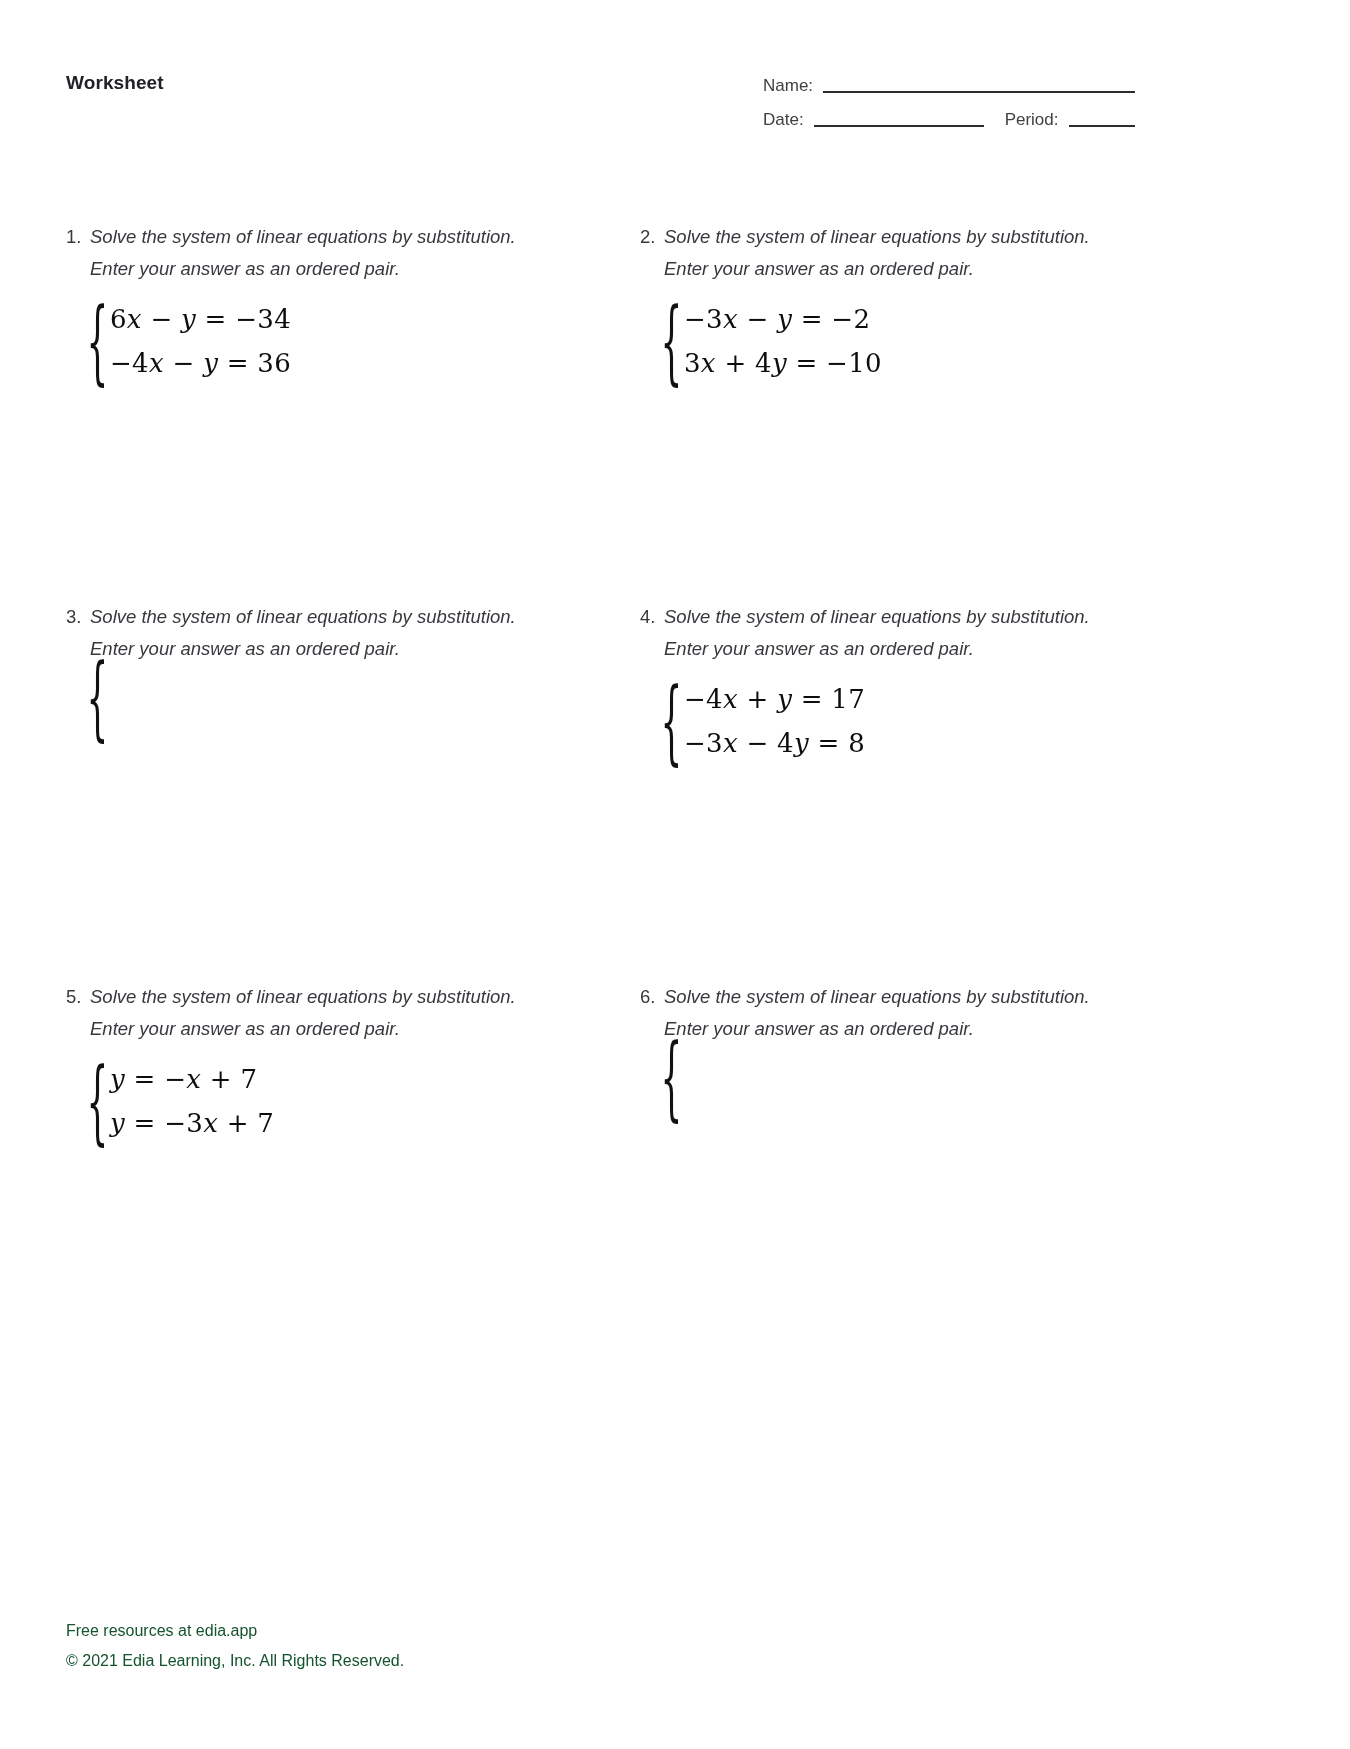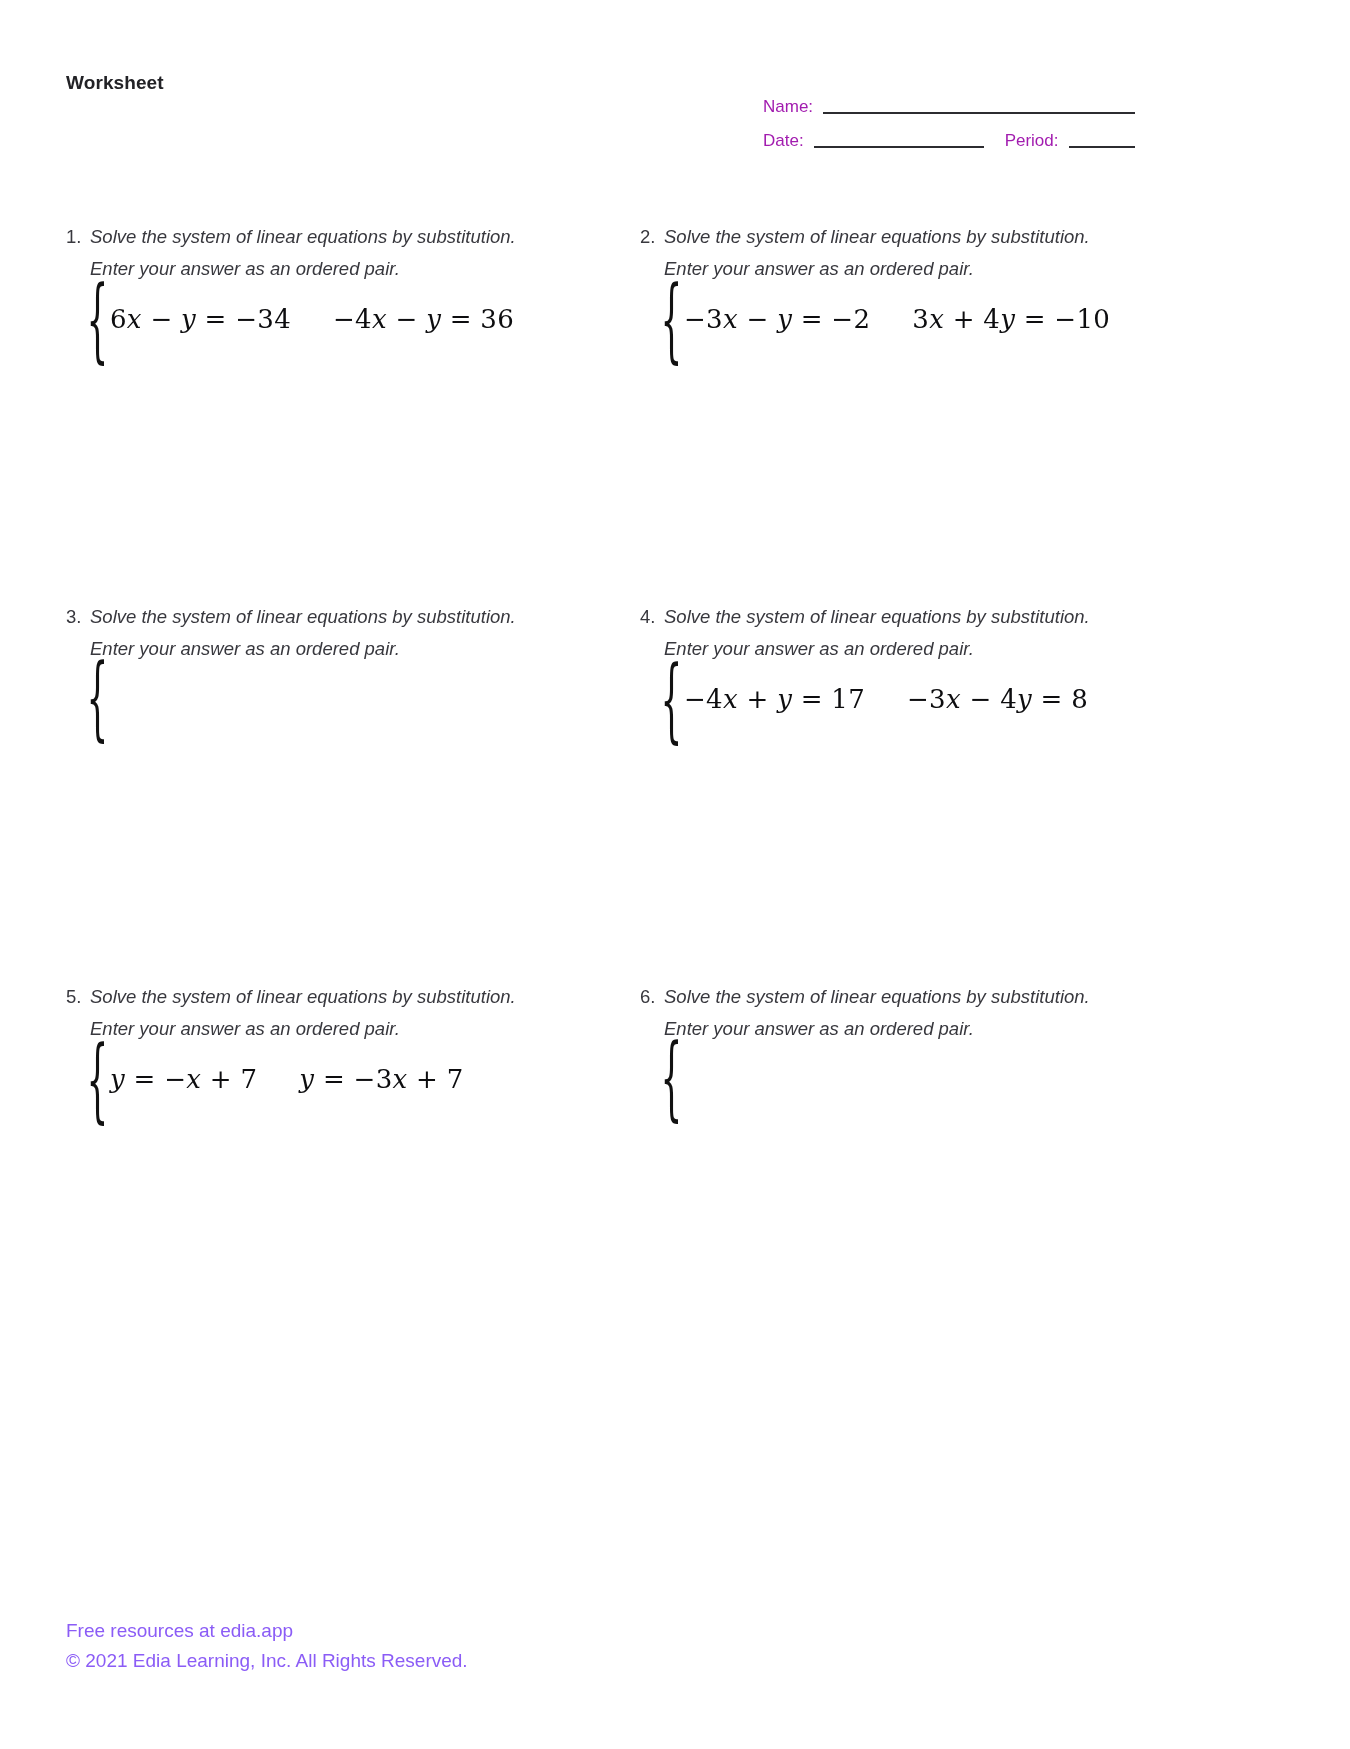--- a/index.html
+++ b/index.html
@@ -22,22 +22,21 @@
     font-weight: bold;
     color: #222226;
     line-height: 33px;
     letter-spacing: 0.1px;
   }
   .fields {
     position: absolute;
     left: 763px;
     top: 72px;
     font-size: 17px;
-    color: #a21caf;
-    margin-top: 21px;
+    color: #404040;
   }
   .frow { display: flex; align-items: flex-end; height: 24px; margin-bottom: 10px; white-space: nowrap; }
   .fline {
     display: inline-block;
     border-bottom: 2px solid #2c2c30;
     margin-left: 10px;
     margin-bottom: 3px;
   }
   .fline.name   { width: 312px; }
   .fline.date   { width: 170px; }
@@ -66,39 +65,39 @@
   .brace {
     display: inline-block;
     font-family: "DejaVu Serif", serif;
     font-size: 36px;
     color: #111;
     transform: scaleY(2.55) scaleX(0.95);
     transform-origin: center;
     width: 18px;
     margin-right: 6px;
   }
-  .eqs { display: flex; flex-direction: row; gap: 42px; }
+  .eqs { display: flex; flex-direction: column; }
   .math {
     font-family: "DejaVu Serif", serif;
     font-size: 26px;
     line-height: 44px;
     color: #0d0d0f;
     white-space: nowrap;
     letter-spacing: 0.3px;
   }
   .math i { font-style: italic; }
 
   
   .footer {
     position: absolute;
     left: 66px;
     top: 1616px;
-    font-size: 19px;
+    font-size: 16px;
     line-height: 30px;
-    color: #8b5cf6;
+    color: #14532d;
   }
 </style>
 </head>
 <body>
 
 <div class="page">
 
   <div class="title-block">
     <div>Worksheet</div>
   </div>

